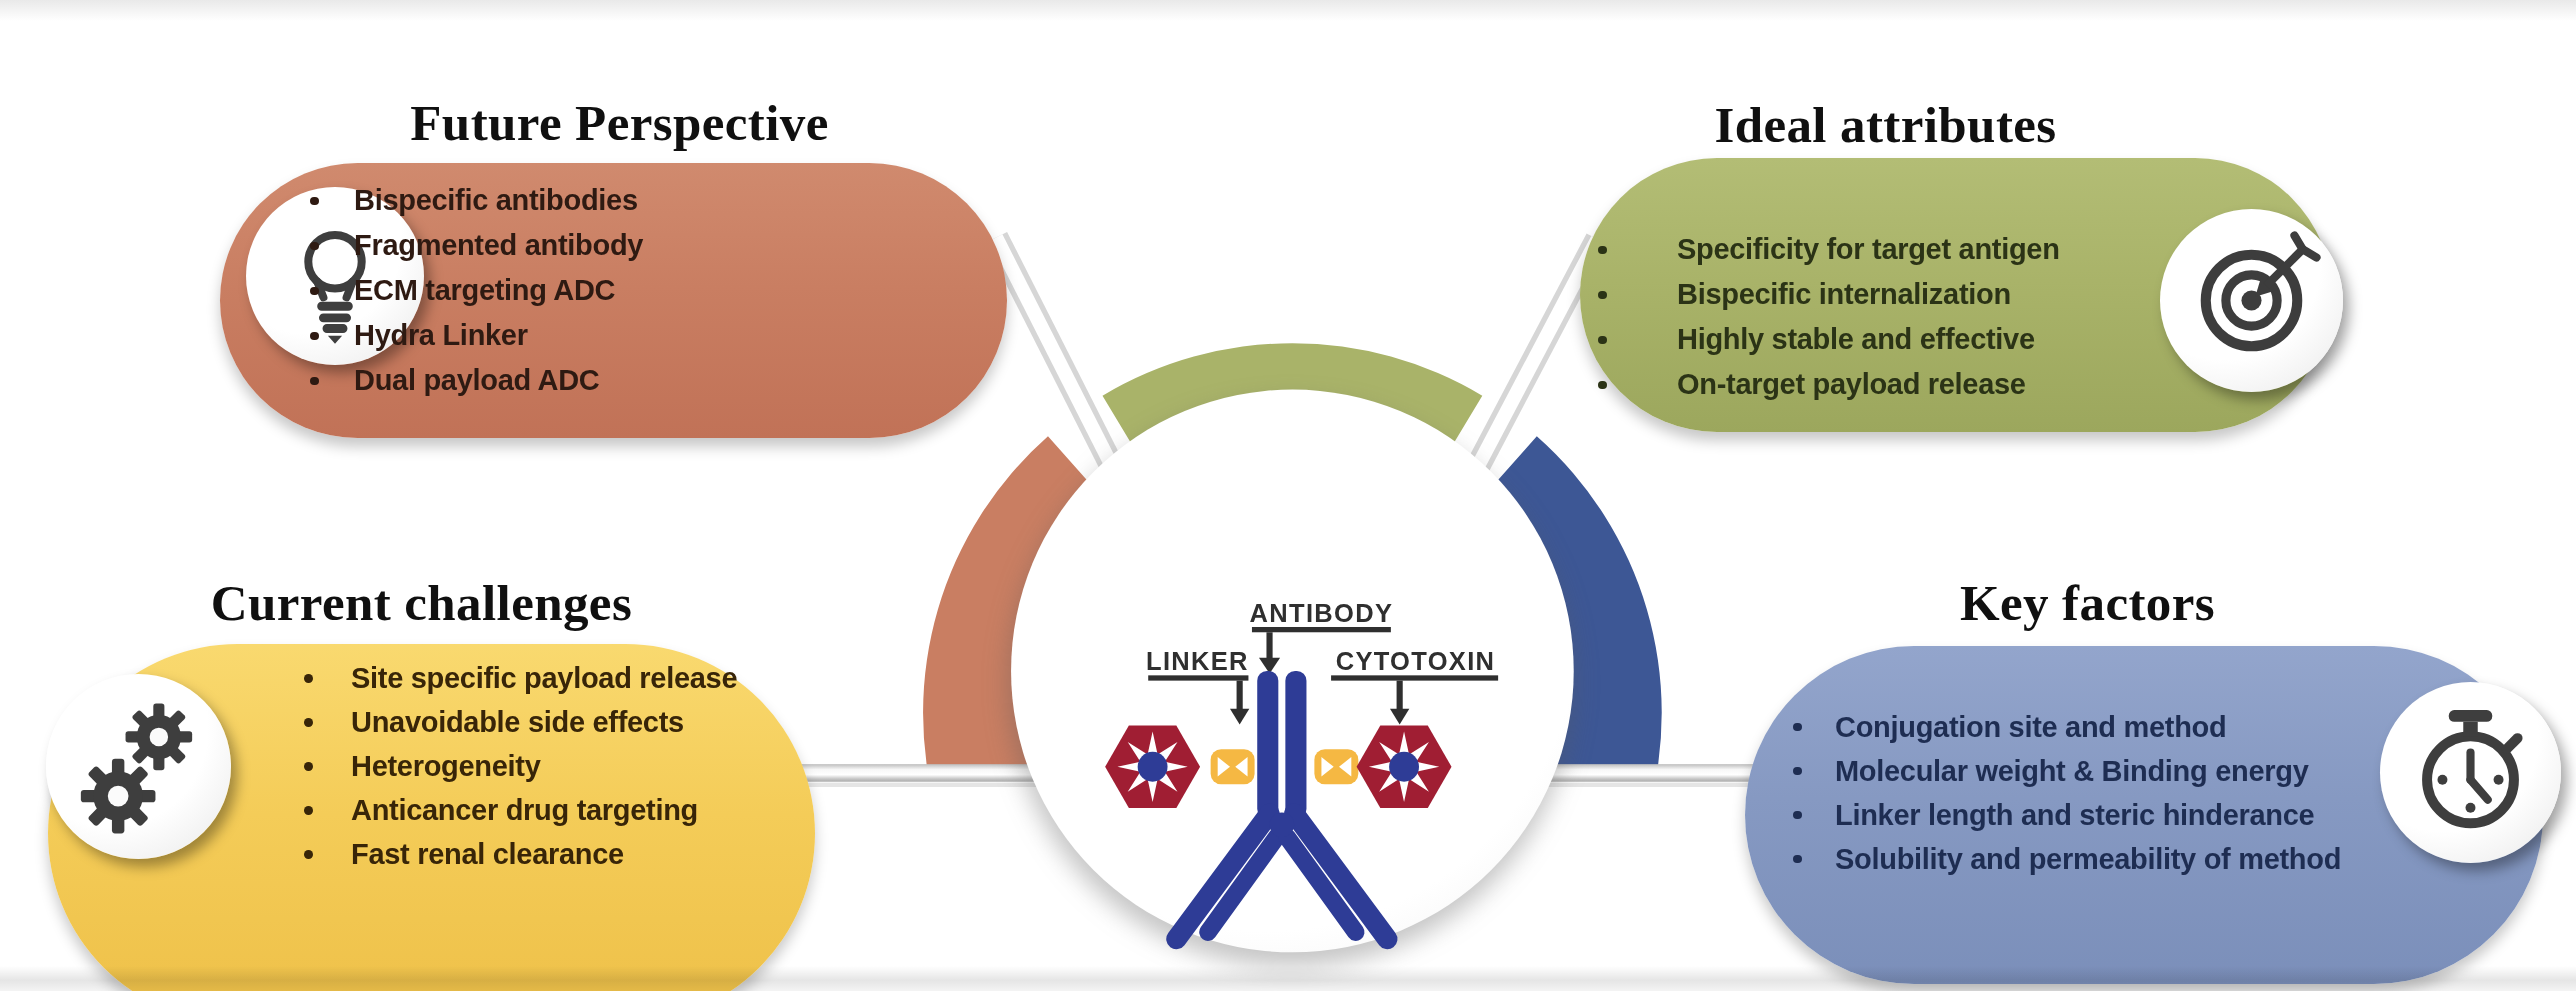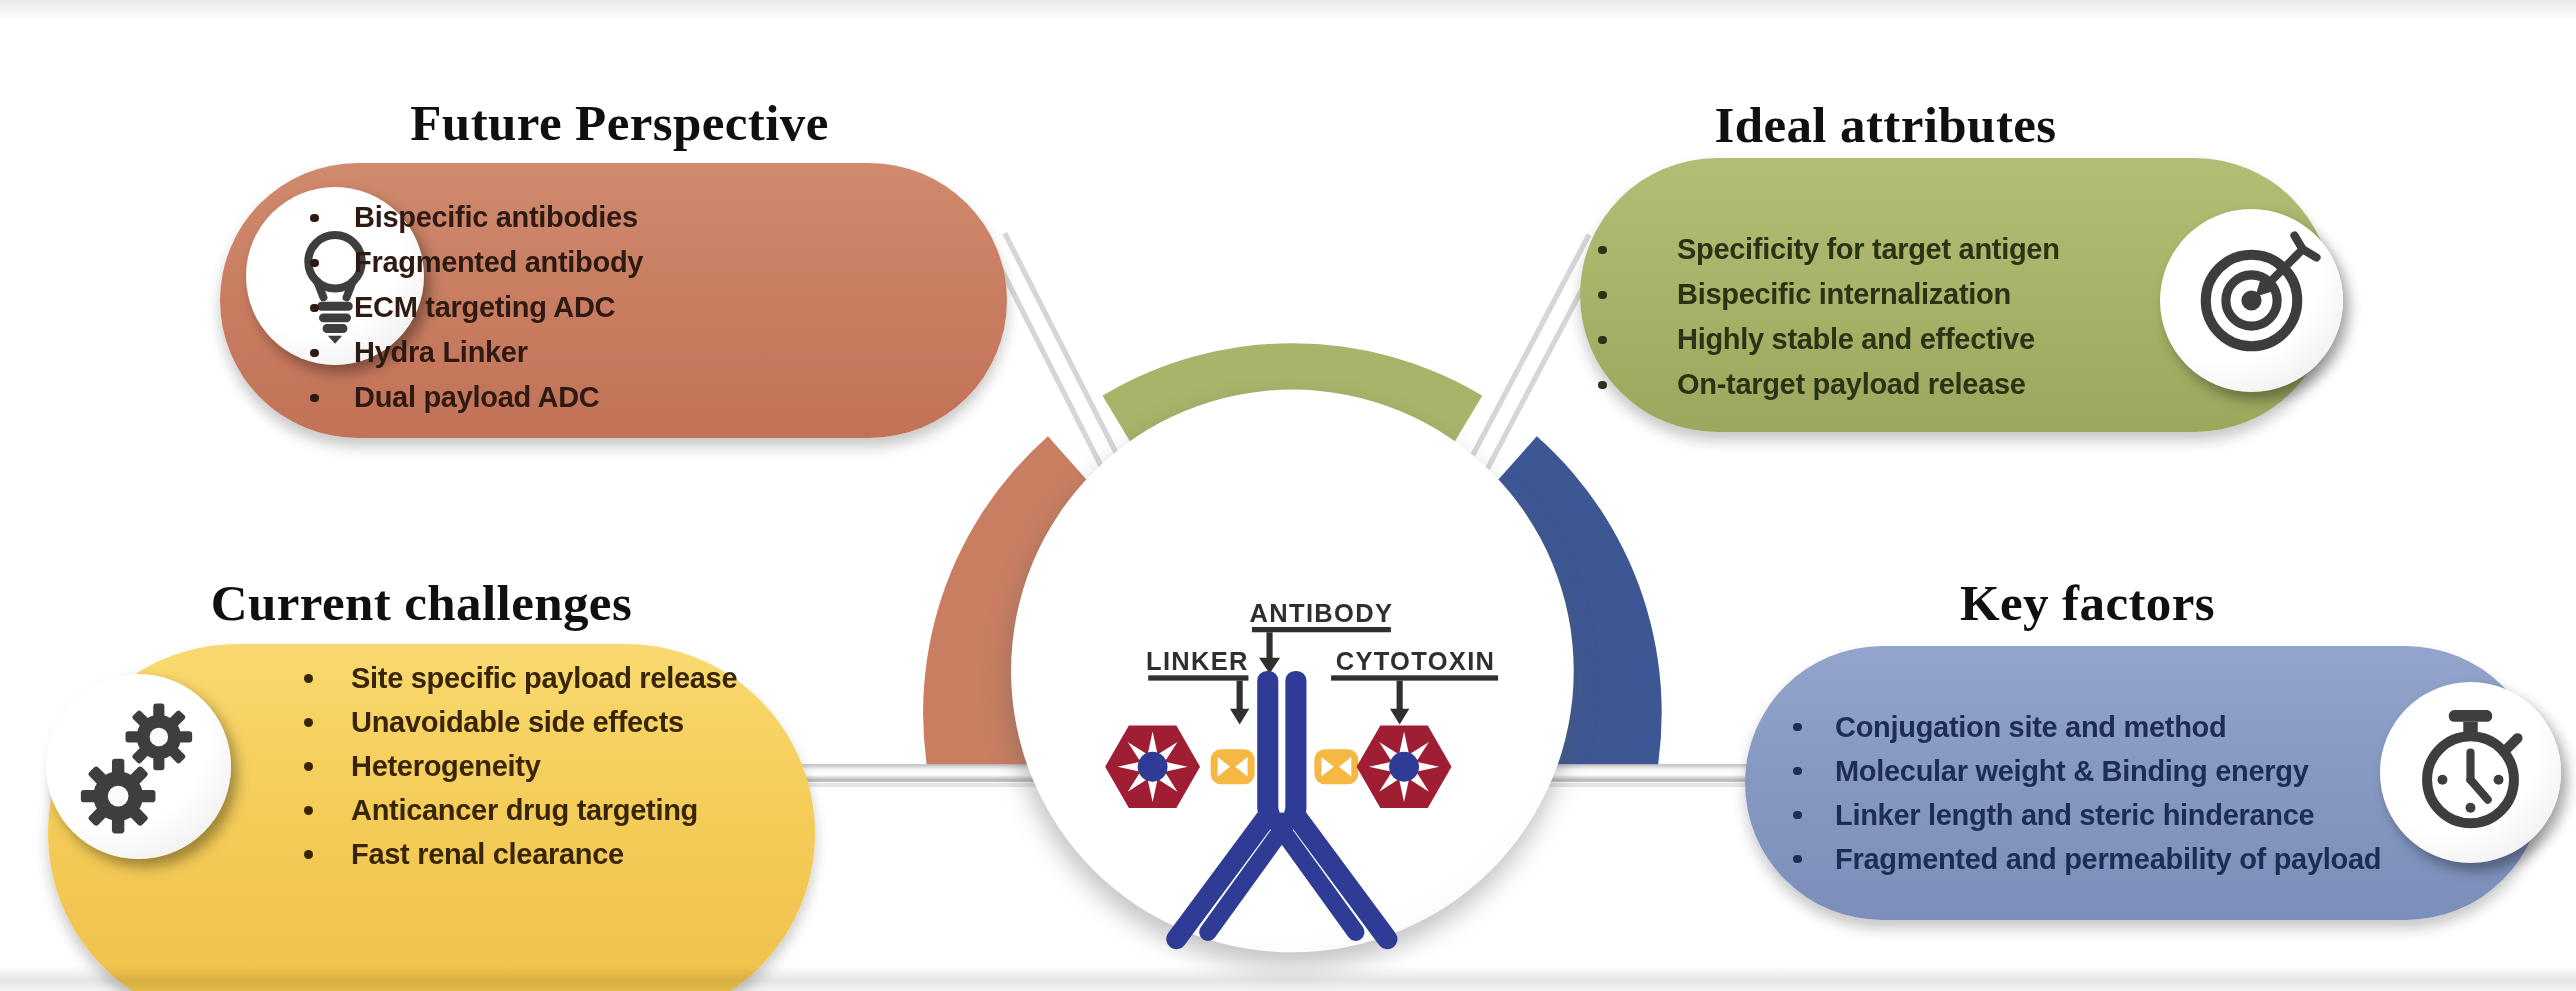--- a/index.html
+++ b/index.html
@@ -19,38 +19,38 @@
   .title-current{left:26px;top:561px;}
   .title-key{left:1692px;top:561px;}
 
   .box{position:absolute;border-radius:878px;box-shadow:0 8.8px 14px rgba(0,0,0,0.22);}
   .box-future{left:220px;top:163px;width:787px;height:275px;
               background:linear-gradient(180deg,#d08a6e 0%,#c97e62 45%,#c17257 100%);}
   .box-ideal{left:1580px;top:158px;width:752px;height:274px;
               background:linear-gradient(180deg,#b3bd75 0%,#a9b369 45%,#9ca75d 100%);}
   .box-current{left:48px;top:644px;width:767px;height:379px;
               background:linear-gradient(180deg,#f9d96f 0%,#f4cc58 45%,#eec048 100%);}
-  .box-key{left:1745px;top:646px;width:798px;height:274px;
+  .box-key{left:1745px;top:646px;width:798px;height:338px;
               background:linear-gradient(180deg,#93a5cc 0%,#8699c2 45%,#7b8fba 100%);}
 
   .icon-circle{position:absolute;border-radius:50%;
      background:radial-gradient(circle at 35% 30%, #ffffff 55%, #e7e7e7 100%);
      box-shadow:6.2px 8px 12.3px rgba(0,0,0,0.35);}
   .icon-circle svg{width:100%;height:100%;display:block;}
   .ic-future{left:26px;top:24px;width:178px;height:178px;}
   .ic-ideal{left:580px;top:51px;width:183px;height:183px;}
   .ic-current{left:-1.8px;top:30px;width:185px;height:185px;}
   .ic-key{left:635px;top:36px;width:181px;height:181px;}
 
   .box ul{list-style:none;margin:0;padding:0;position:absolute;
           font-weight:700;font-size:29px;letter-spacing:-0.3px;}
   .box li{line-height:44px;position:relative;white-space:nowrap;}
   .box li::before{content:"";position:absolute;width:8.8px;height:8.8px;border-radius:50%;
           background:currentColor;top:17.6px;}
-  .box-future ul{left:134px;top:32px;color:#2e1a12;}
+  .box-future ul{left:134px;top:15px;color:#2e1a12;}
   .box-future li{line-height:45px;}
   .box-future li::before{left:-44px;top:18.5px;}
   .box-ideal ul{left:97px;top:45px;color:#2b3316;margin-top:24px;}
   .box-ideal li{line-height:45px;}
   .box-ideal li::before{left:-79px;top:18.5px;}
   .box-current ul{left:303px;top:12.3px;color:#382508;}
   .box-current li::before{left:-47px;}
   .box-current li:first-child{white-space:normal;max-width:435px;}
   .box-key ul{left:90px;top:59px;color:#1e2d52;}
   .box-key li::before{left:-42px;}
@@ -249,19 +249,19 @@
         <circle cx="31" cy="8" r="5.5" fill="#3e3e3e"></circle>
         <circle cx="0" cy="39" r="5.5" fill="#3e3e3e"></circle>
         <line x1="0" y1="8" x2="0" y2="-22" stroke="#3e3e3e" stroke-width="9" stroke-linecap="round"></line>
         <line x1="0" y1="8" x2="19" y2="30" stroke="#3e3e3e" stroke-width="9" stroke-linecap="round"></line>
       </svg>
     </div>
     <ul>
         <li>Conjugation site and method</li>
         <li>Molecular weight &amp; Binding energy</li>
         <li>Linker length and steric hinderance</li>
-        <li>Fragmented and permeability of payload</li>
+        <li>Solubility and permeability of method</li>
       </ul>
   </div>
 
   <div class="edge-bottom"></div>
 </div>
 
 
 </body></html>

